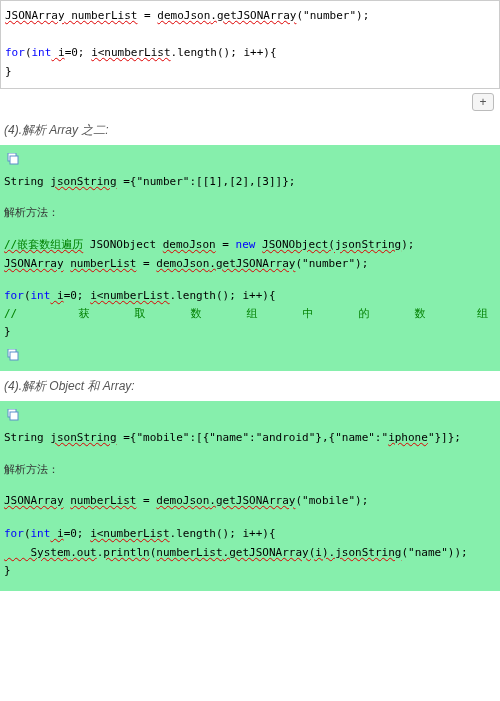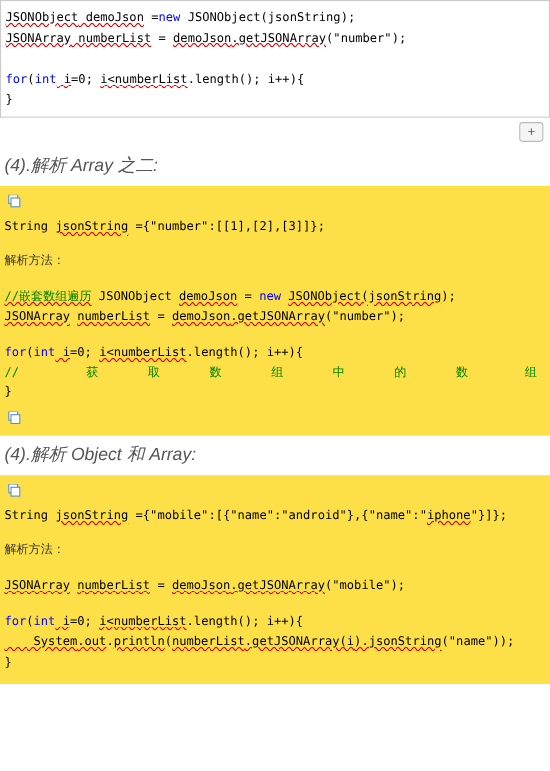--- a/index.html
+++ b/index.html
@@ -42,26 +42,26 @@
     font-size: 12px;
     color: #555;
     display: flex;
     align-items: center;
     justify-content: center;
     cursor: pointer;
   }
   .section-title {
     font-style: italic;
     color: #555;
-    font-size: 16px;
+    font-size: 12px;
     padding: 6px 4px;
     font-family: Arial, sans-serif;
   }
   .gray-block {
-    background: #fde047;
+    background: #86efac;
     padding: 8px 4px 10px 4px;
   }
   .copy-icon {
     width: 14px;
     height: 12px;
     margin-bottom: 8px;
     margin-left: 2px;
   }
   .copy-icon svg { display: block; }
   .gap { height: 14px; }
@@ -76,21 +76,20 @@
     font-family: Consolas, monospace;
     font-size: 11px;
     letter-spacing: 0;
   }
   .spaced-comment span { display: inline-block; }
 </style>
 </head>
 <body>
 
 <div class="code-box">
-  <div class="code-line"><span class="err">JSONObject</span><span class="err"> demoJson</span><span> =</span><span class="kw">new</span><span> JSONObject(jsonString);</span></div>
   <div class="code-line"><span class="err">JSONArray</span><span class="err"> numberList</span><span> = </span><span class="err">demoJson</span><span class="err">.getJSONArray</span><span>("number"</span><span>);</span></div>
   <div class="code-line"> </div>
   <div class="code-line"><span class="kw">for</span><span>(</span><span class="kw">int</span><span class="err"> i</span><span>=0; </span><span class="err">i&lt;numberList</span><span>.length(); i++){</span></div>
   <div class="code-line"><span>}</span></div>
 </div>
 
 <div class="plus-btn-row">
   <div class="plus-btn">+</div>
 </div>
 

